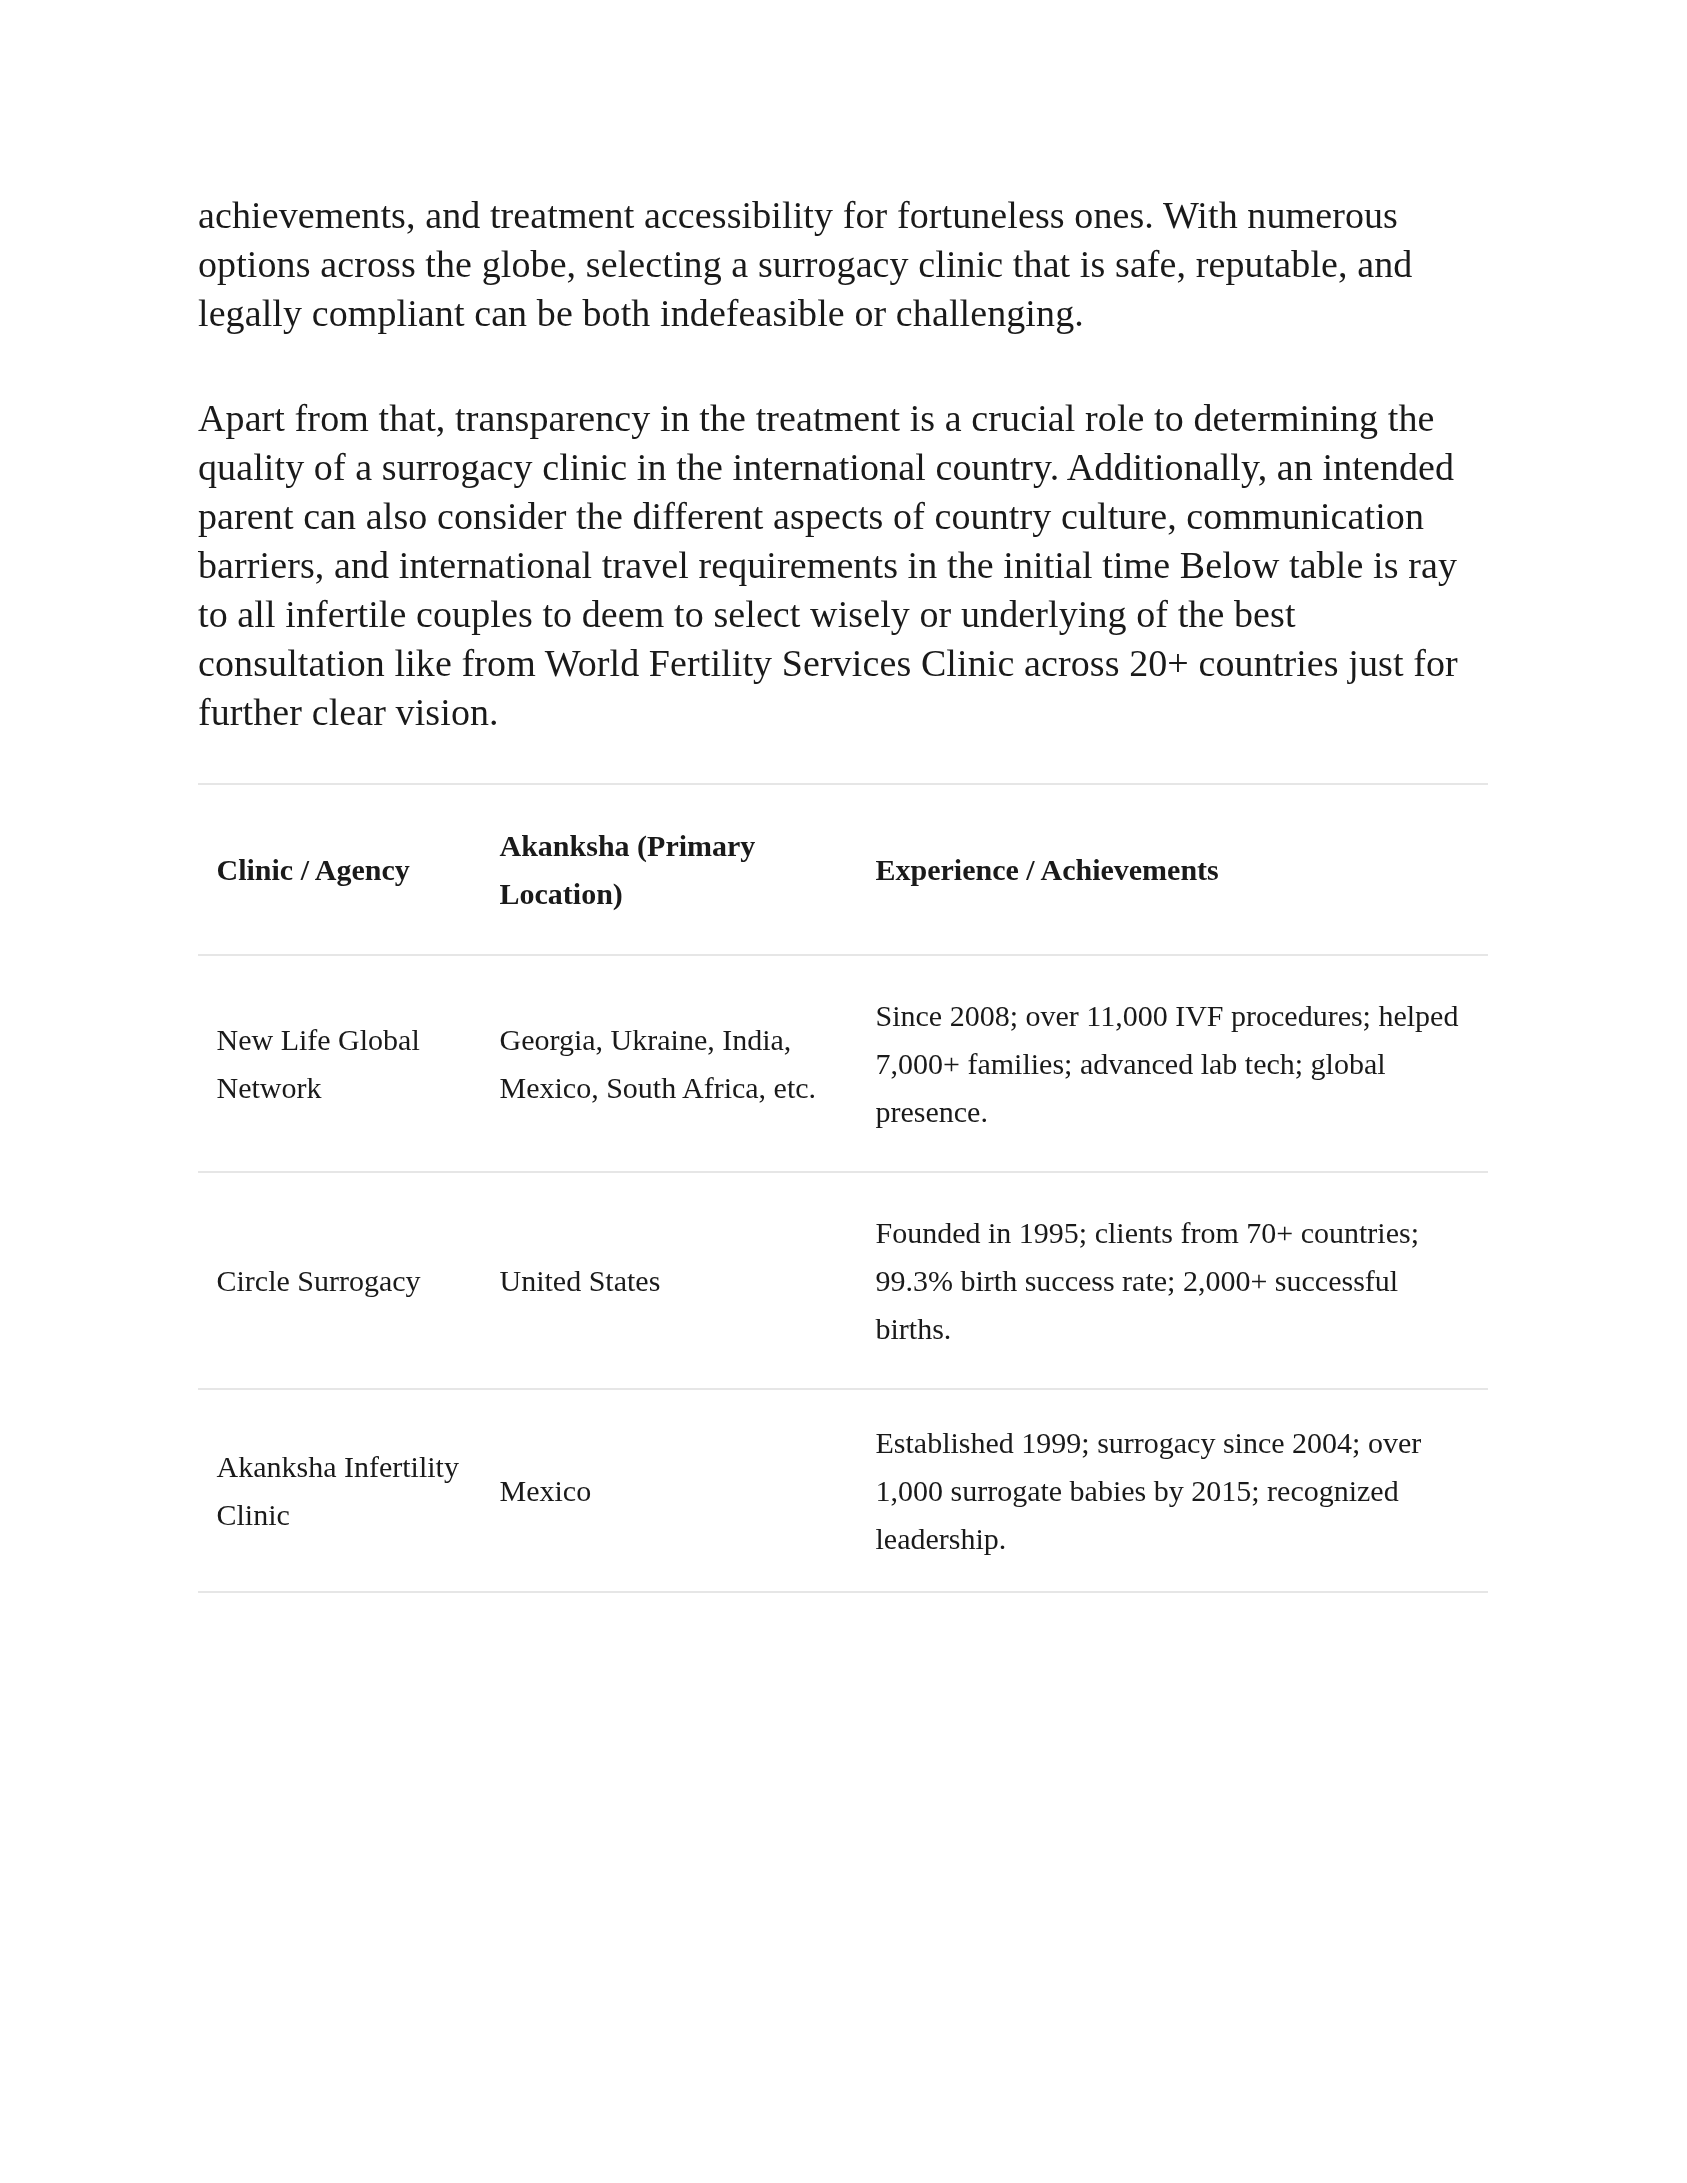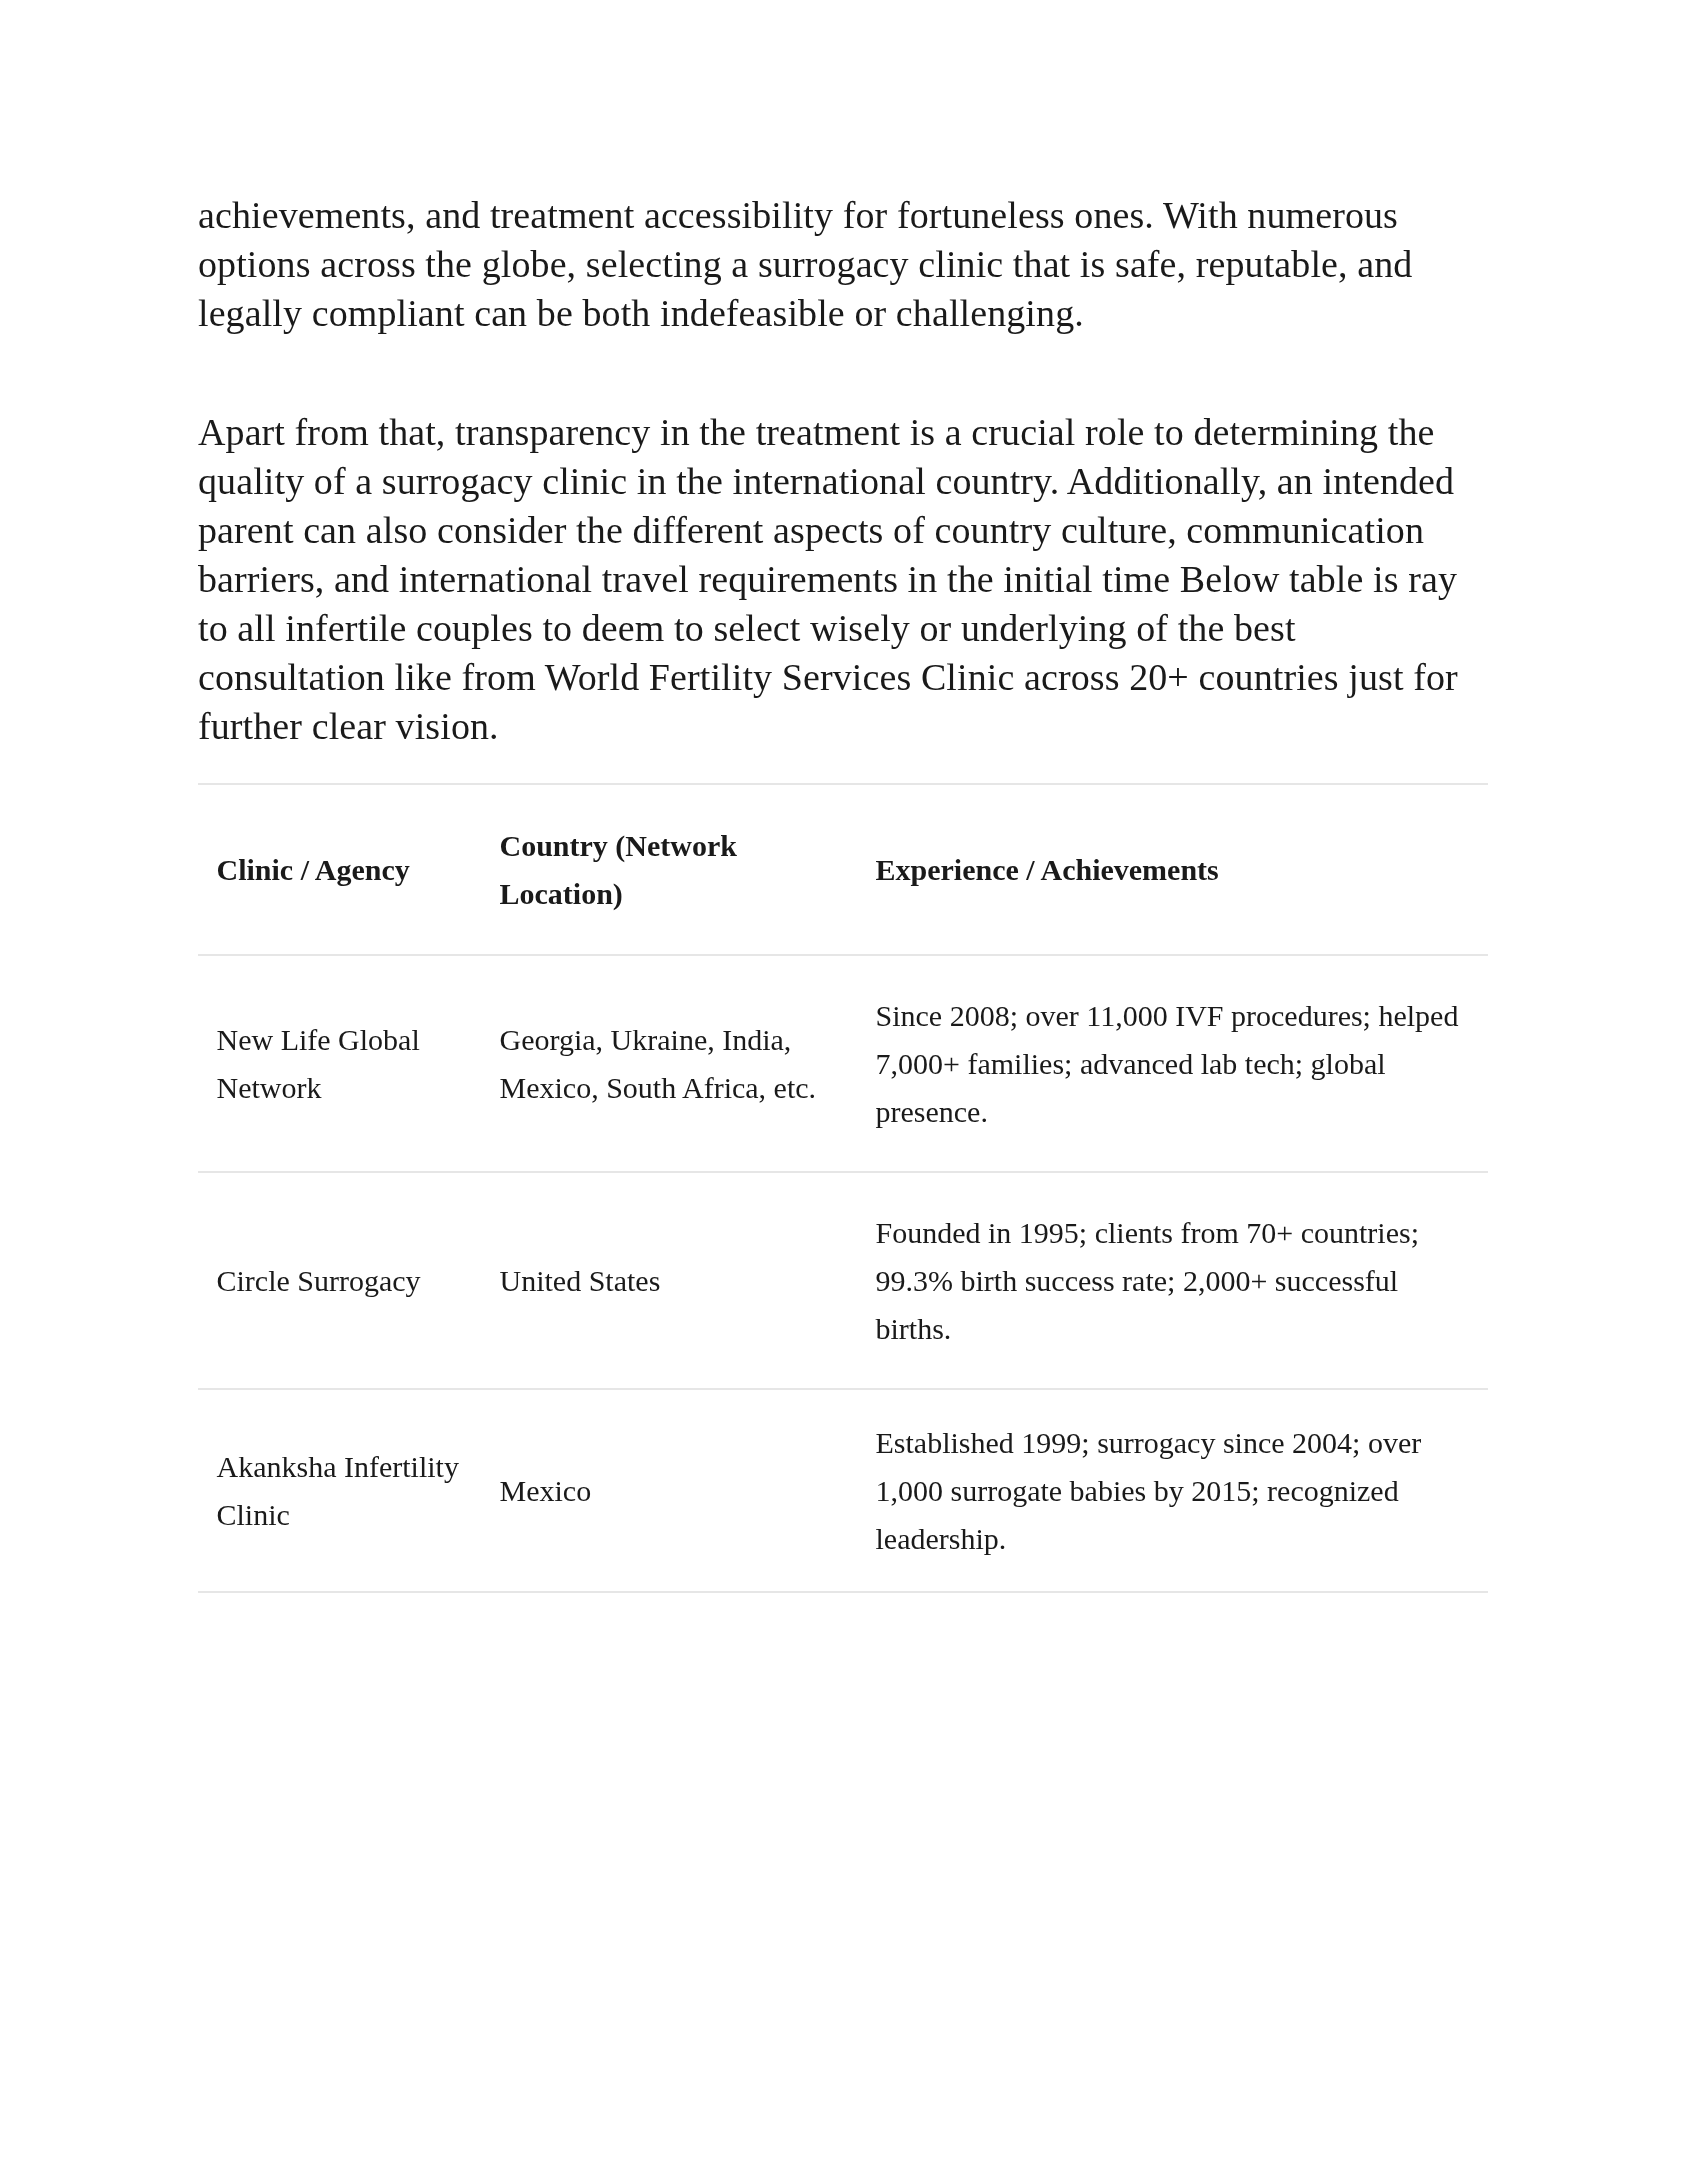--- a/index.html
+++ b/index.html
@@ -1,21 +1,21 @@
 <!DOCTYPE html>
 <html style="font-size:10.5px"><head>
 <meta charset="utf-8">
 <style>
   html, body { margin: 0; padding: 0; background: #ffffff; }
   body { width: 1687px; height: 2183px; position: relative; overflow: hidden;
          font-family: "DejaVu Serif", "Liberation Serif", serif; color: #1a1a1a; }
   .page { position: absolute; left: 198px; top: 191px; width: 1292px; }
   p.para { margin: 0; font-family: Liberation Serif, serif;
            font-size: 38px; line-height: 49px; letter-spacing: 0.1px; color: #1a1a1a; }
-  p.para + p.para { margin-top: 70px; }
+  p.para + p.para { margin-top: 56px; }
   table.clinics { position: absolute; left: 198px; top: 783px; width: 1290px;
                   border-collapse: collapse; font-family: "Liberation Serif", "DejaVu Serif", serif;
                   color: #1a1a1a; }
   table.clinics th, table.clinics td { text-align: left; vertical-align: middle;
        padding: 0 18.5px; font-size: 30px; line-height: 48px; }
   table.clinics th { font-weight: bold; height: 169px; }
   table.clinics tr { border-top: 2.6px solid #e6e6e6; }
   table.clinics tbody tr { height: 217px; }
   table.clinics tbody tr:last-child { border-bottom: 2.6px solid #e6e6e6; height: 203px; }
   col.c1 { width: 283px; } col.c2 { width: 376px; } col.c3 { width: 631px; }
@@ -32,21 +32,21 @@
 
 <table class="clinics">
   <colgroup>
       <col class="c1">
       <col class="c2">
       <col class="c3">
     </colgroup>
   <thead>
     <tr>
       <th class="c1">Clinic / Agency</th>
-      <th class="c2">Country (Network Location)</th>
+      <th class="c2">Akanksha (Primary Location)</th>
       <th class="c3">Experience / Achievements</th>
     </tr>
   </thead>
   <tbody>
     <tr>
       <td class="c1">New Life Global Network</td>
       <td class="c2">Georgia, Ukraine, India, Mexico, South Africa, etc.</td>
       <td class="c3">Since 2008; over 11,000 IVF procedures; helped 7,000+ families; advanced lab tech; global presence.</td>
     </tr>
     <tr>

